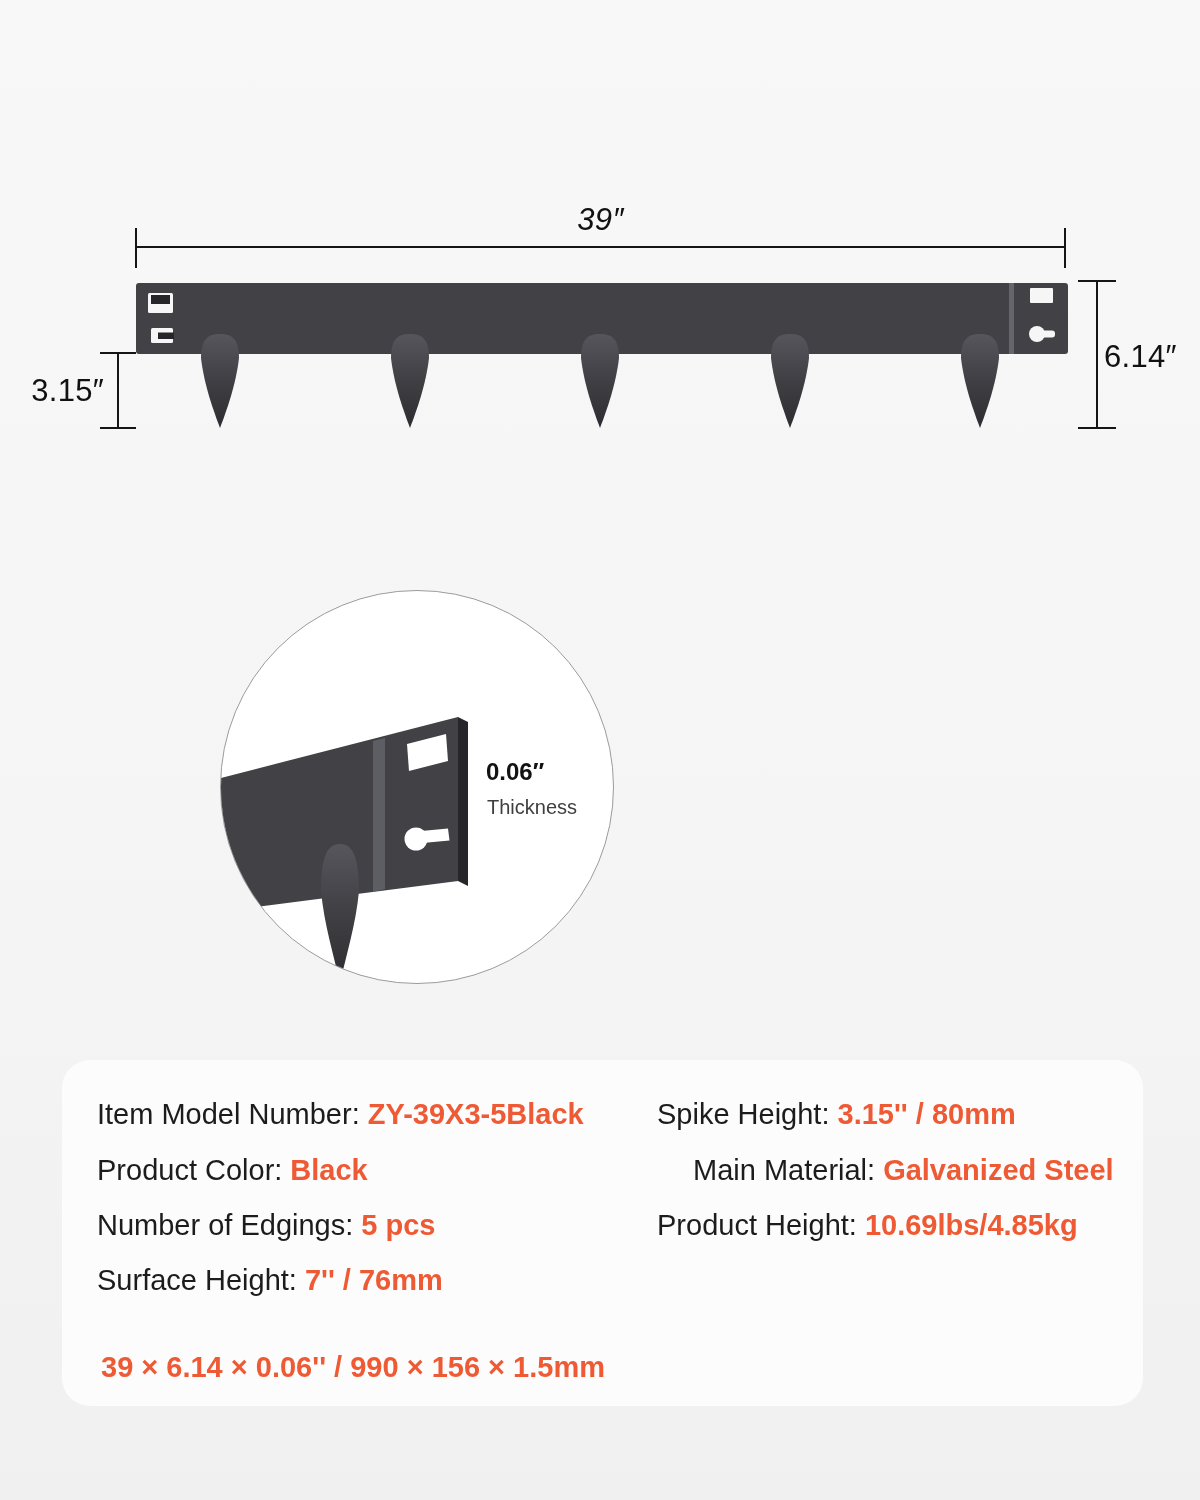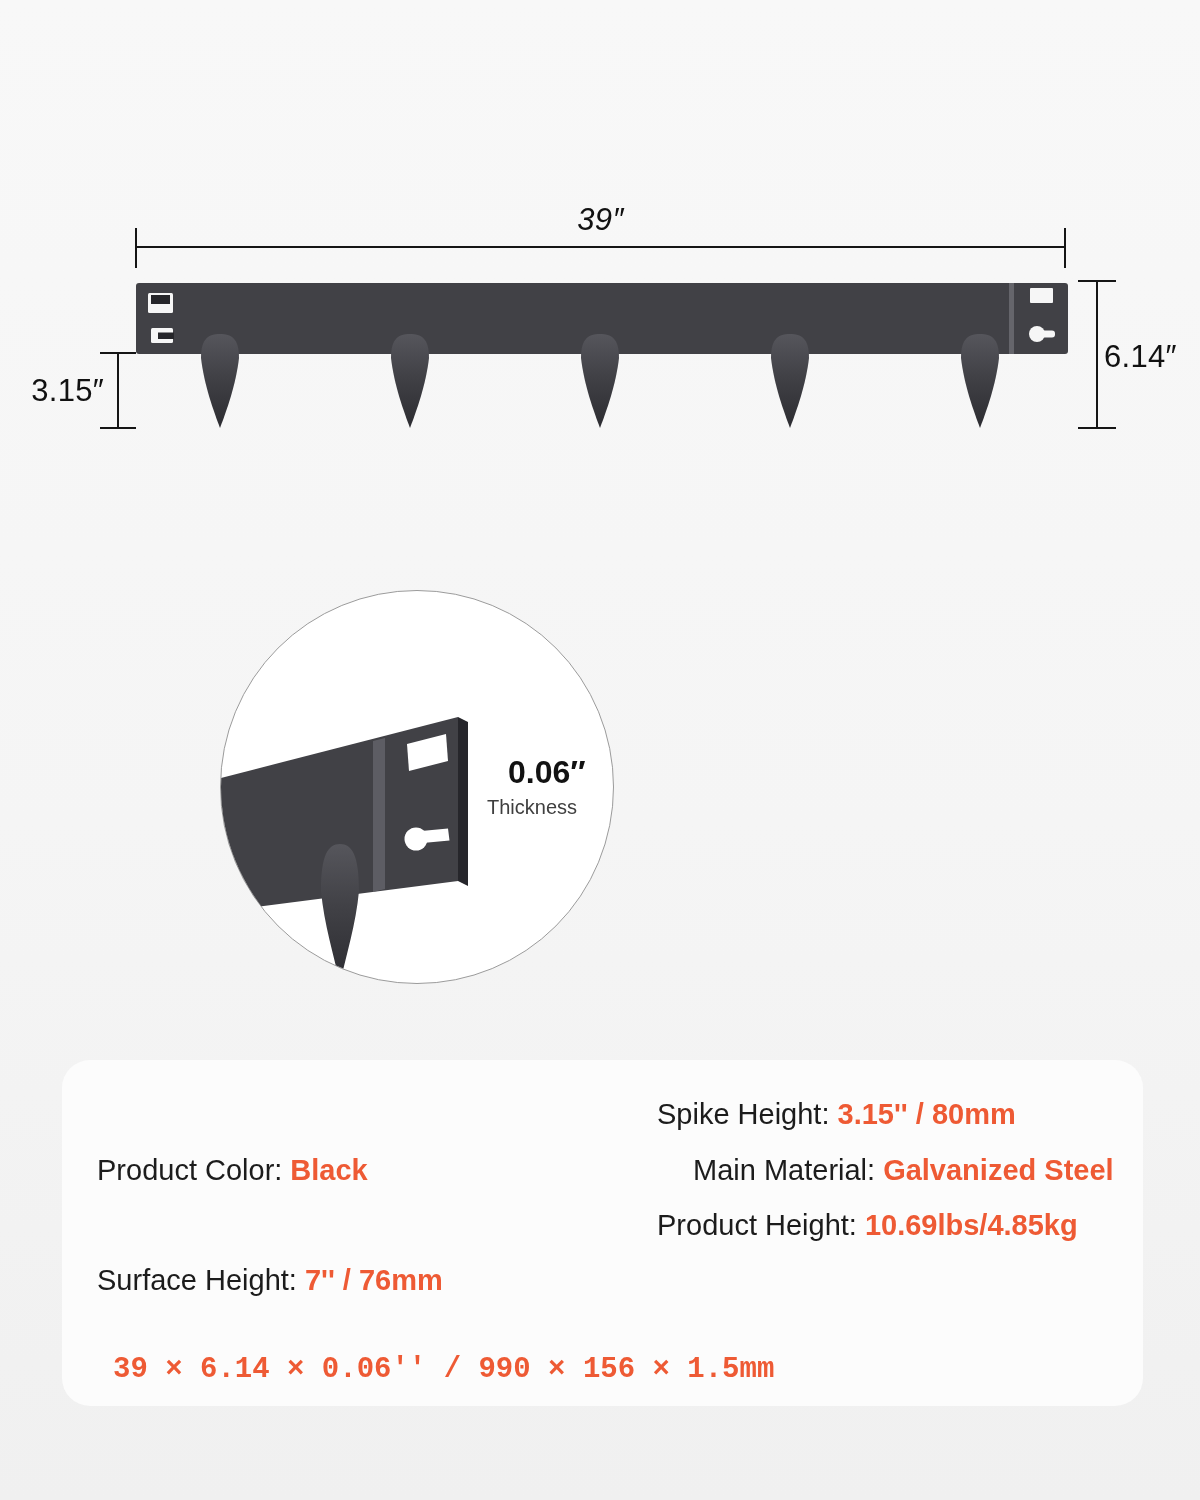--- a/index.html
+++ b/index.html
@@ -23,38 +23,38 @@
   }
   .dim-label.center{text-align:center;}
   .dim-label.right{text-align:right;}
   
   .detail-circle{
     position:absolute;left:220px;top:590px;width:394px;height:394px;
     background:#ffffff;border:1px solid #9b9b9b;border-radius:50%;
     overflow:hidden;box-sizing:border-box;
   }
   .detail-value{
-    position:absolute;left:508px;top:752px;font-size:32px;line-height:40px;
+    position:absolute;left:486px;top:752px;font-size:24px;line-height:40px;
     font-weight:bold;color:#121212;white-space:nowrap;
   }
   .detail-caption{
     position:absolute;left:487px;top:793px;font-size:20px;line-height:28px;
     color:#3f3f3f;white-space:nowrap;
   }
   
   .spec-panel{
     position:absolute;left:62px;top:1060px;width:1081px;height:346px;
     background:var(--panel);border-radius:28px;
   }
   .spec-row{
     position:absolute;font-size:29px;line-height:36px;white-space:nowrap;
   }
   .spec-label{color:var(--ink);}
   .spec-value{color:var(--accent);font-weight:bold;margin-left:8px;}
-  .spec-value.noindent{margin-left:16px;font-family:Liberation Mono, monospace;}
+  .spec-value.noindent{margin-left:4px;}
 </style>
 </head>
 <body>
 
 <div class="stage">
 
   <svg width="1200" height="470" viewBox="0 0 1200 470" style="position:absolute;left:0;top:0;">
     <defs>
       <linearGradient id="spikeGrad" x1="0" y1="334" x2="0" y2="428" gradientUnits="userSpaceOnUse">
         <stop offset="0" style="stop-color:var(--spikelight,#56565c)"></stop>
@@ -120,22 +120,28 @@
       <polygon points="195,240.5 227,237.5 228.5,249.5 196.5,252.5" style="fill:#ffffff"></polygon>
 
       <path d="M100,300 C100,264 107,253 119,253 C131,253 138,264 138,300 C135,333 125,365 119,392 C113,365 103,333 100,300 Z" fill="url(#spikeGrad2)"></path>
     </svg>
   </div>
   <div class="detail-value">0.06″</div>
   <div class="detail-caption">Thickness</div>
 
   <div class="spec-panel">
 
+    <div class="spec-row" style="left:35px;top:36px;">
+      <span class="spec-label">Item Model Number:</span><span class="spec-value">ZY-39X3-5Black</span>
+    </div>
     <div class="spec-row" style="left:35px;top:92px;">
       <span class="spec-label">Product Color:</span><span class="spec-value">Black</span>
+    </div>
+    <div class="spec-row" style="left:35px;top:147px;">
+      <span class="spec-label">Number of Edgings:</span><span class="spec-value">5 pcs</span>
     </div>
     <div class="spec-row" style="left:35px;top:202px;">
       <span class="spec-label">Surface Height:</span><span class="spec-value">7'' / 76mm</span>
     </div>
     <div class="spec-row" style="left:35px;top:289px;">
       <span class="spec-value noindent">39 × 6.14 × 0.06'' / 990 × 156 × 1.5mm</span>
     </div>
 
     <div class="spec-row" style="left:595px;top:36px;">
       <span class="spec-label">Spike Height:</span><span class="spec-value">3.15'' / 80mm</span>

